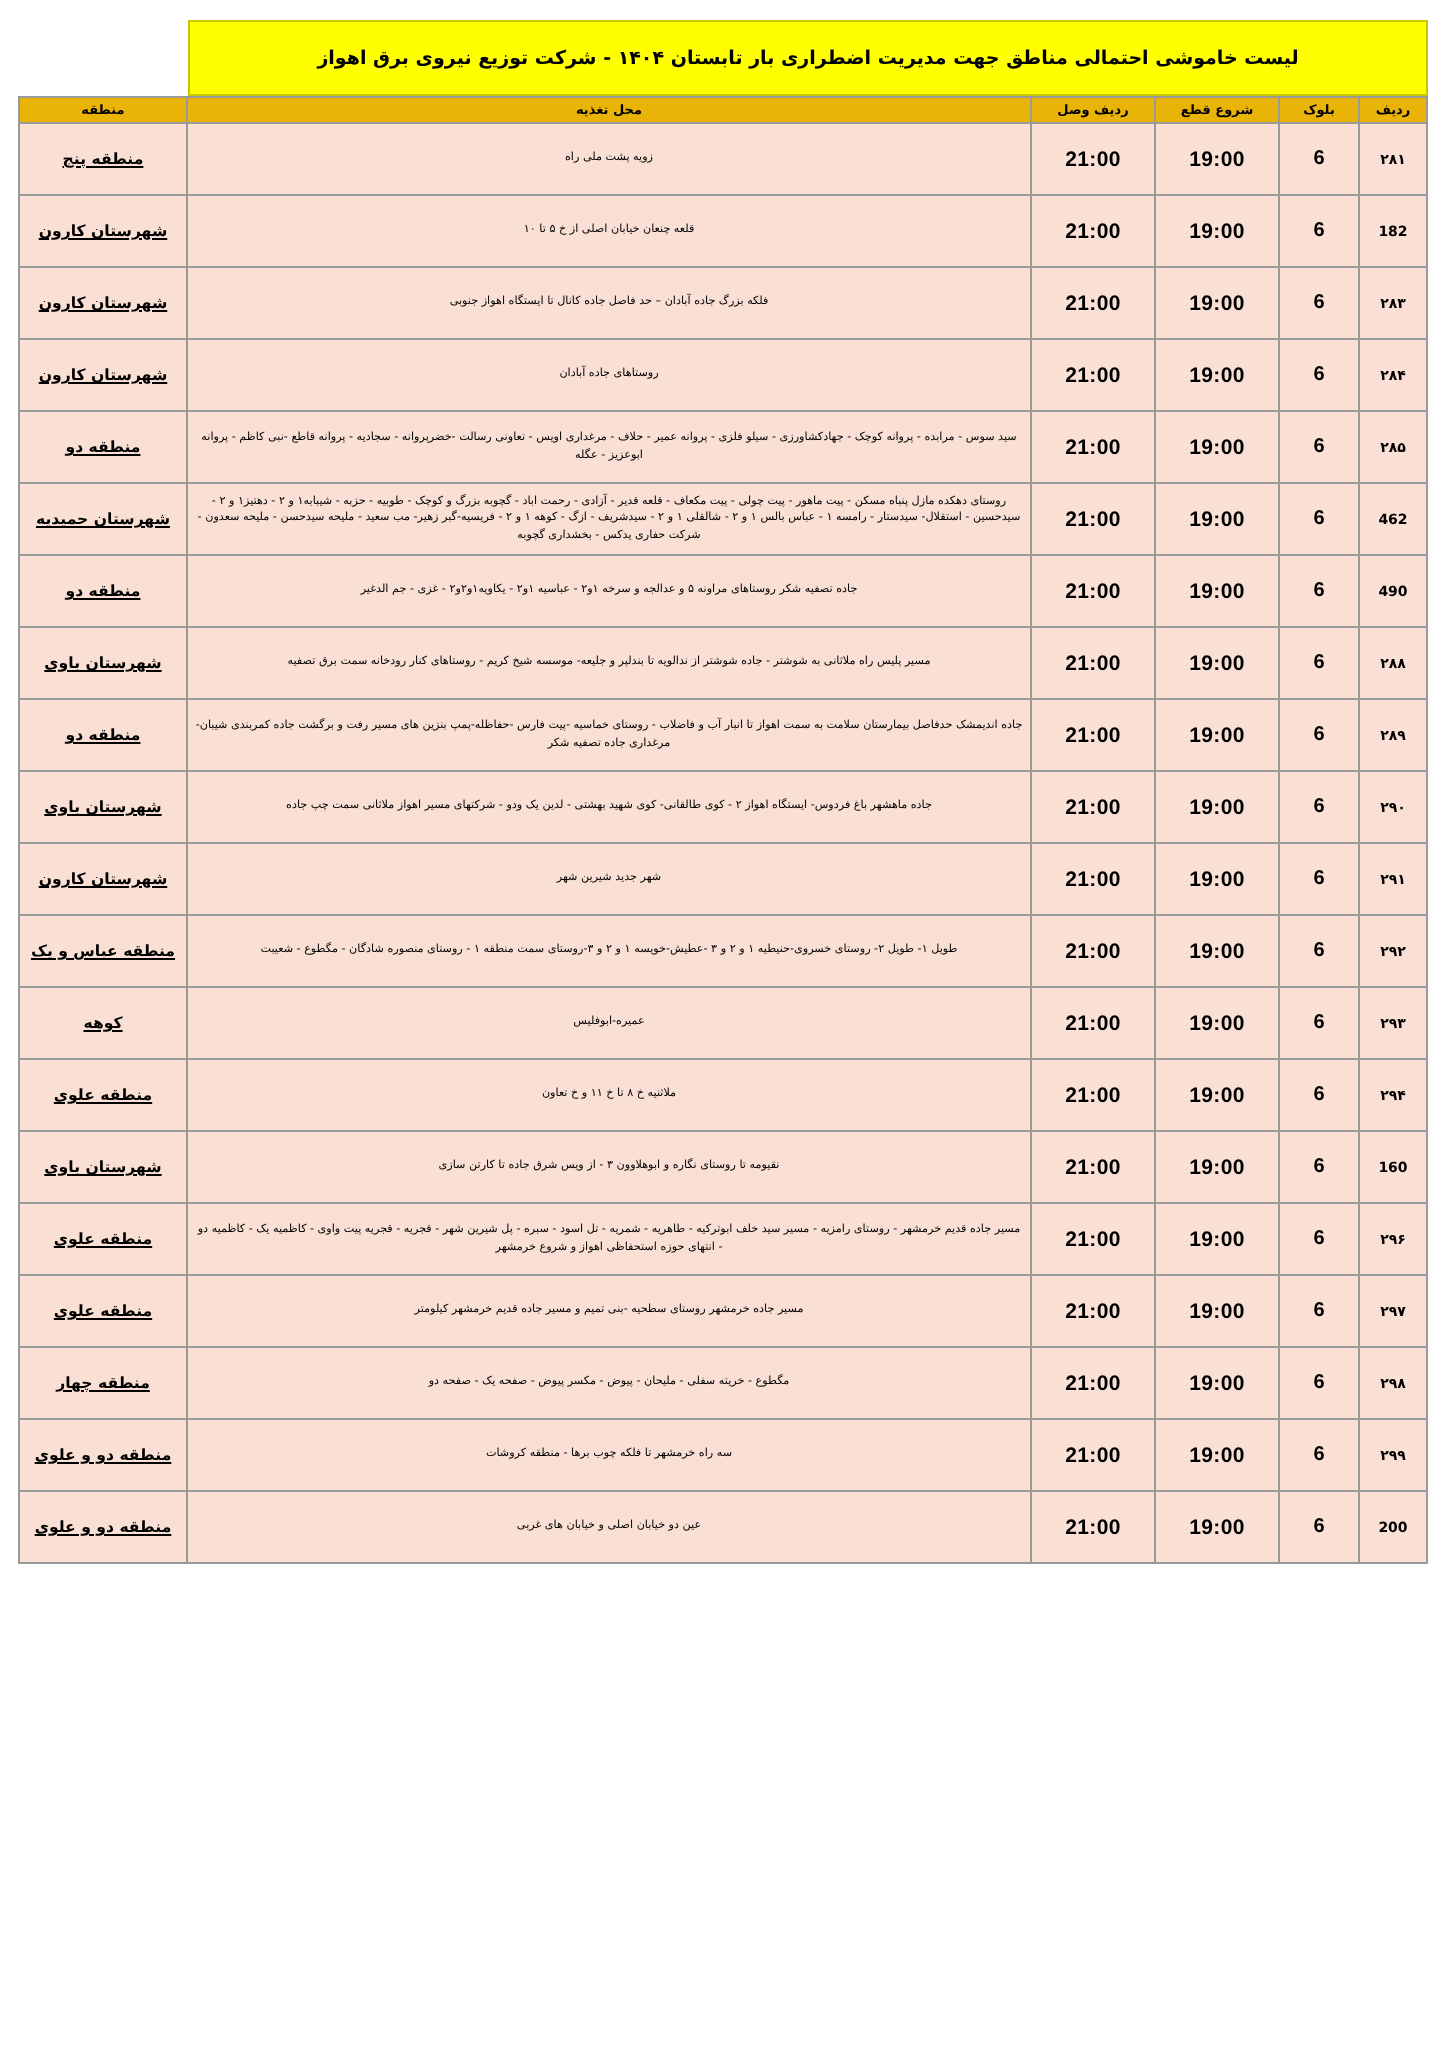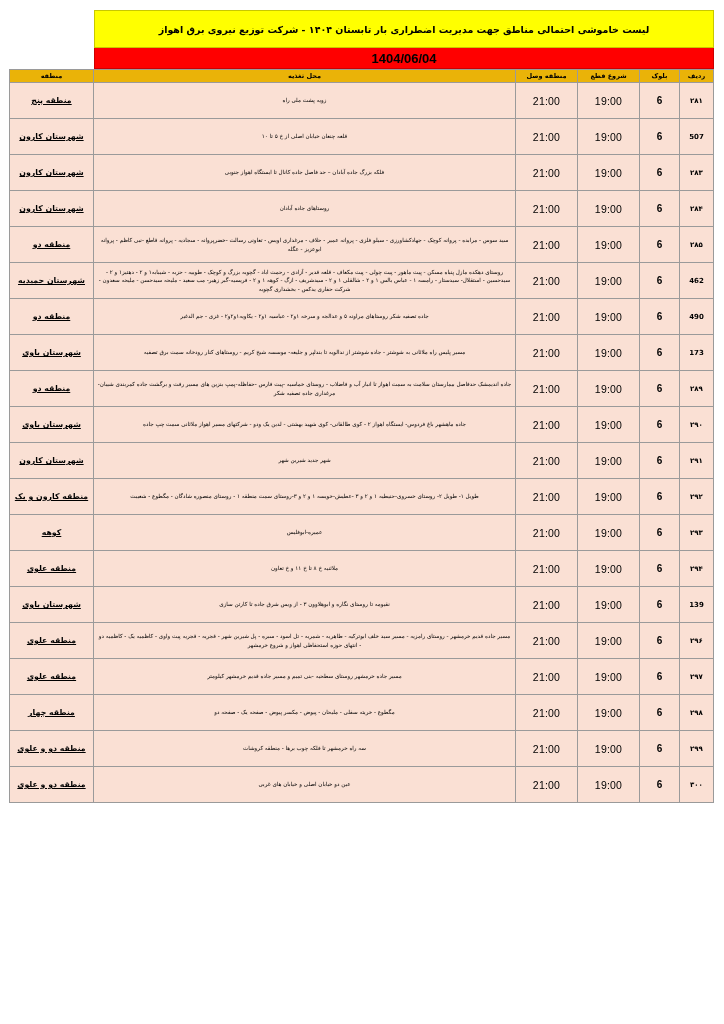--- a/index.html
+++ b/index.html
@@ -93,21 +93,21 @@
     font-size: 7px;
     font-weight: bold;
   }
   td.cell-block {
     font-size: 10px;
     font-weight: bold;
     font-family: "Liberation Sans", sans-serif;
   }
   td.cell-time {
     font-size: 10.5px;
-    font-weight: normal;
+    font-weight: bold;
     font-family: "Liberation Sans", sans-serif;
     letter-spacing: 0.2px;
   }
   td.cell-loc {
     font-size: 5.6px;
     line-height: 1.55;
     padding: 3px 6px;
     text-align: center;
   }
   td.cell-dist {
@@ -120,52 +120,51 @@
   tr.r-tall td { height: 46px; }
   tr.r-xtall td { height: 52px; margin-top: 22px; }
 </style>
 </head>
 <body>
 
 <div class="sheet">
 
   <div class="banner-title">لیست خاموشی احتمالی مناطق جهت مدیریت اضطراری بار تابستان ۱۴۰۴ - شرکت توزیع نیروی برق اهواز</div>
 
-  <div class="banner-date">1404/06/04</div>
 
   <table class="outage">
     <colgroup>
       <col class="c-radif">
       <col class="c-block">
       <col class="c-off">
       <col class="c-on">
       <col class="c-loc">
       <col class="c-dist">
     </colgroup>
     <thead>
       <tr>
         <th>ردیف</th>
         <th>بلوک</th>
         <th>شروع قطع</th>
-        <th>منطقه وصل</th>
+        <th>ردیف وصل</th>
         <th>محل تغذیه</th>
         <th>منطقه</th>
       </tr>
     </thead>
     <tbody id="outage-body">
         <tr>
           <td class="cell-radif">۲۸۱</td>
           <td class="cell-block">6</td>
           <td class="cell-time">19:00</td>
           <td class="cell-time">21:00</td>
           <td class="cell-loc">زویه پشت ملی راه</td>
           <td class="cell-dist">منطقه پنج</td>
         </tr>
         <tr>
-          <td class="cell-radif">507</td>
+          <td class="cell-radif">182</td>
           <td class="cell-block">6</td>
           <td class="cell-time">19:00</td>
           <td class="cell-time">21:00</td>
           <td class="cell-loc">قلعه چنعان خیابان اصلی از خ ۵ تا ۱۰</td>
           <td class="cell-dist">شهرستان کارون</td>
         </tr>
         <tr>
           <td class="cell-radif">۲۸۳</td>
           <td class="cell-block">6</td>
           <td class="cell-time">19:00</td>
@@ -199,21 +198,21 @@
         </tr>
         <tr>
           <td class="cell-radif">490</td>
           <td class="cell-block">6</td>
           <td class="cell-time">19:00</td>
           <td class="cell-time">21:00</td>
           <td class="cell-loc">جاده تصفیه شکر روستاهای مراونه ۵ و عدالجه  و سرخه ۱و۲ - عباسیه ۱و۲ - یکاویه۱و۲و۲ - غزی - جم الدغیر</td>
           <td class="cell-dist">منطقه دو</td>
         </tr>
         <tr>
-          <td class="cell-radif">173</td>
+          <td class="cell-radif">۲۸۸</td>
           <td class="cell-block">6</td>
           <td class="cell-time">19:00</td>
           <td class="cell-time">21:00</td>
           <td class="cell-loc">مسیر پلیس راه ملاثانی به شوشتر - جاده شوشتر از ندالویه تا بندلپر و جلیعه- موسسه شیخ کریم - روستاهای کنار رودخانه سمت برق تصفیه</td>
           <td class="cell-dist">شهرستان باوی</td>
         </tr>
         <tr class="r-tall">
           <td class="cell-radif">۲۸۹</td>
           <td class="cell-block">6</td>
           <td class="cell-time">19:00</td>
@@ -236,40 +235,40 @@
           <td class="cell-time">21:00</td>
           <td class="cell-loc">شهر جدید شیرین شهر</td>
           <td class="cell-dist">شهرستان کارون</td>
         </tr>
         <tr>
           <td class="cell-radif">۲۹۲</td>
           <td class="cell-block">6</td>
           <td class="cell-time">19:00</td>
           <td class="cell-time">21:00</td>
           <td class="cell-loc">طویل ۱- طویل ۲- روستای خسروی-حنیطیه ۱ و ۲ و ۳ -عطیش-خویسه ۱ و ۲ و ۳-روستای سمت منطقه ۱ - روستای منصوره شادگان - مگطوع - شعیبت</td>
-          <td class="cell-dist">منطقه کارون و یک</td>
+          <td class="cell-dist">منطقه عباس و یک</td>
         </tr>
         <tr>
           <td class="cell-radif">۲۹۳</td>
           <td class="cell-block">6</td>
           <td class="cell-time">19:00</td>
           <td class="cell-time">21:00</td>
           <td class="cell-loc">عمیره-ابوفلیس</td>
           <td class="cell-dist">کوهه</td>
         </tr>
         <tr>
           <td class="cell-radif">۲۹۴</td>
           <td class="cell-block">6</td>
           <td class="cell-time">19:00</td>
           <td class="cell-time">21:00</td>
           <td class="cell-loc">ملاثنیه خ ۸ تا خ ۱۱ و خ تعاون</td>
           <td class="cell-dist">منطقه علوی</td>
         </tr>
         <tr>
-          <td class="cell-radif">139</td>
+          <td class="cell-radif">160</td>
           <td class="cell-block">6</td>
           <td class="cell-time">19:00</td>
           <td class="cell-time">21:00</td>
           <td class="cell-loc">نقیومه تا روستای نگاره و ابوهلاوون ۳ - از ویس شرق جاده تا کارتن سازی</td>
           <td class="cell-dist">شهرستان باوی</td>
         </tr>
         <tr class="r-tall">
           <td class="cell-radif">۲۹۶</td>
           <td class="cell-block">6</td>
           <td class="cell-time">19:00</td>
@@ -295,21 +294,21 @@
         </tr>
         <tr>
           <td class="cell-radif">۲۹۹</td>
           <td class="cell-block">6</td>
           <td class="cell-time">19:00</td>
           <td class="cell-time">21:00</td>
           <td class="cell-loc">سه راه خرمشهر تا فلکه چوب برها - منطقه کروشات</td>
           <td class="cell-dist">منطقه دو و علوی</td>
         </tr>
         <tr>
-          <td class="cell-radif">۳۰۰</td>
+          <td class="cell-radif">200</td>
           <td class="cell-block">6</td>
           <td class="cell-time">19:00</td>
           <td class="cell-time">21:00</td>
           <td class="cell-loc">عین دو خیابان اصلی و خیابان های غربی</td>
           <td class="cell-dist">منطقه دو و علوی</td>
         </tr>
       </tbody>
   </table>
 
 </div>

